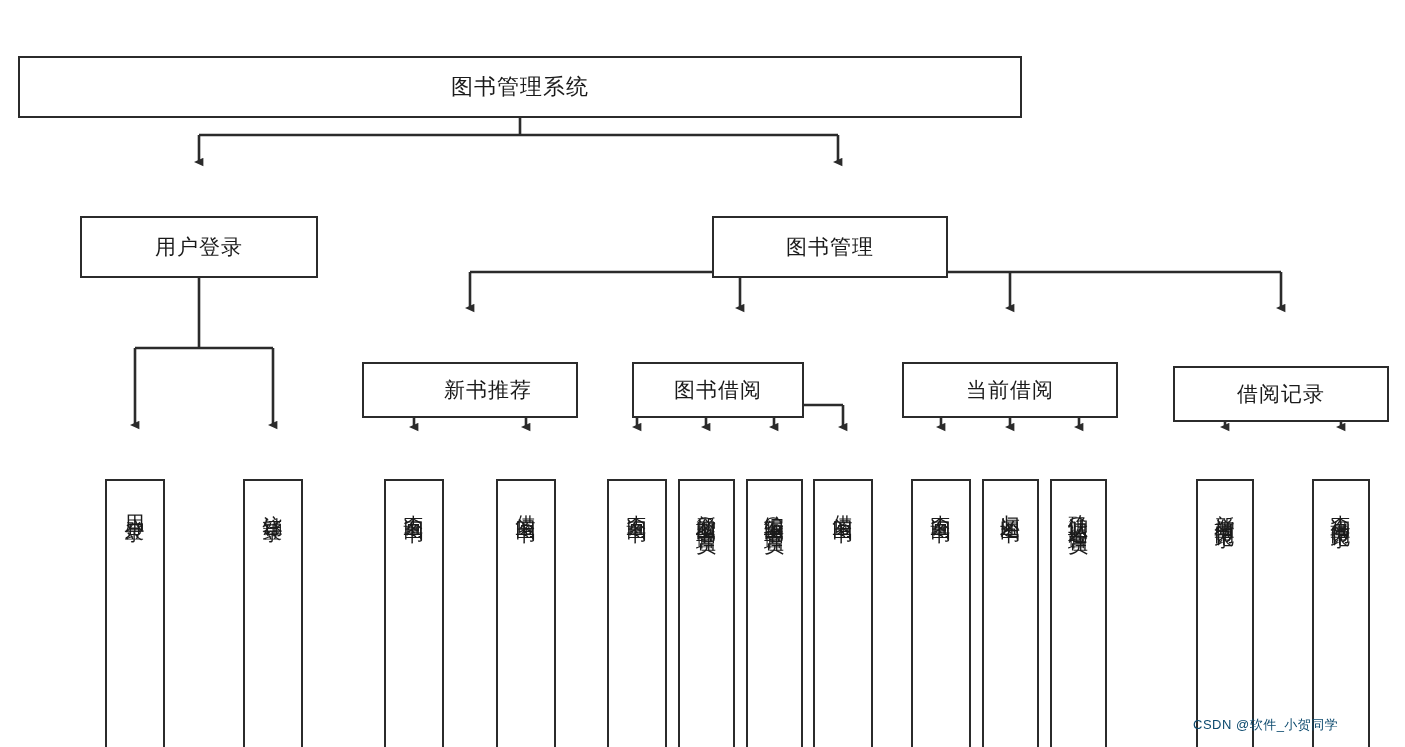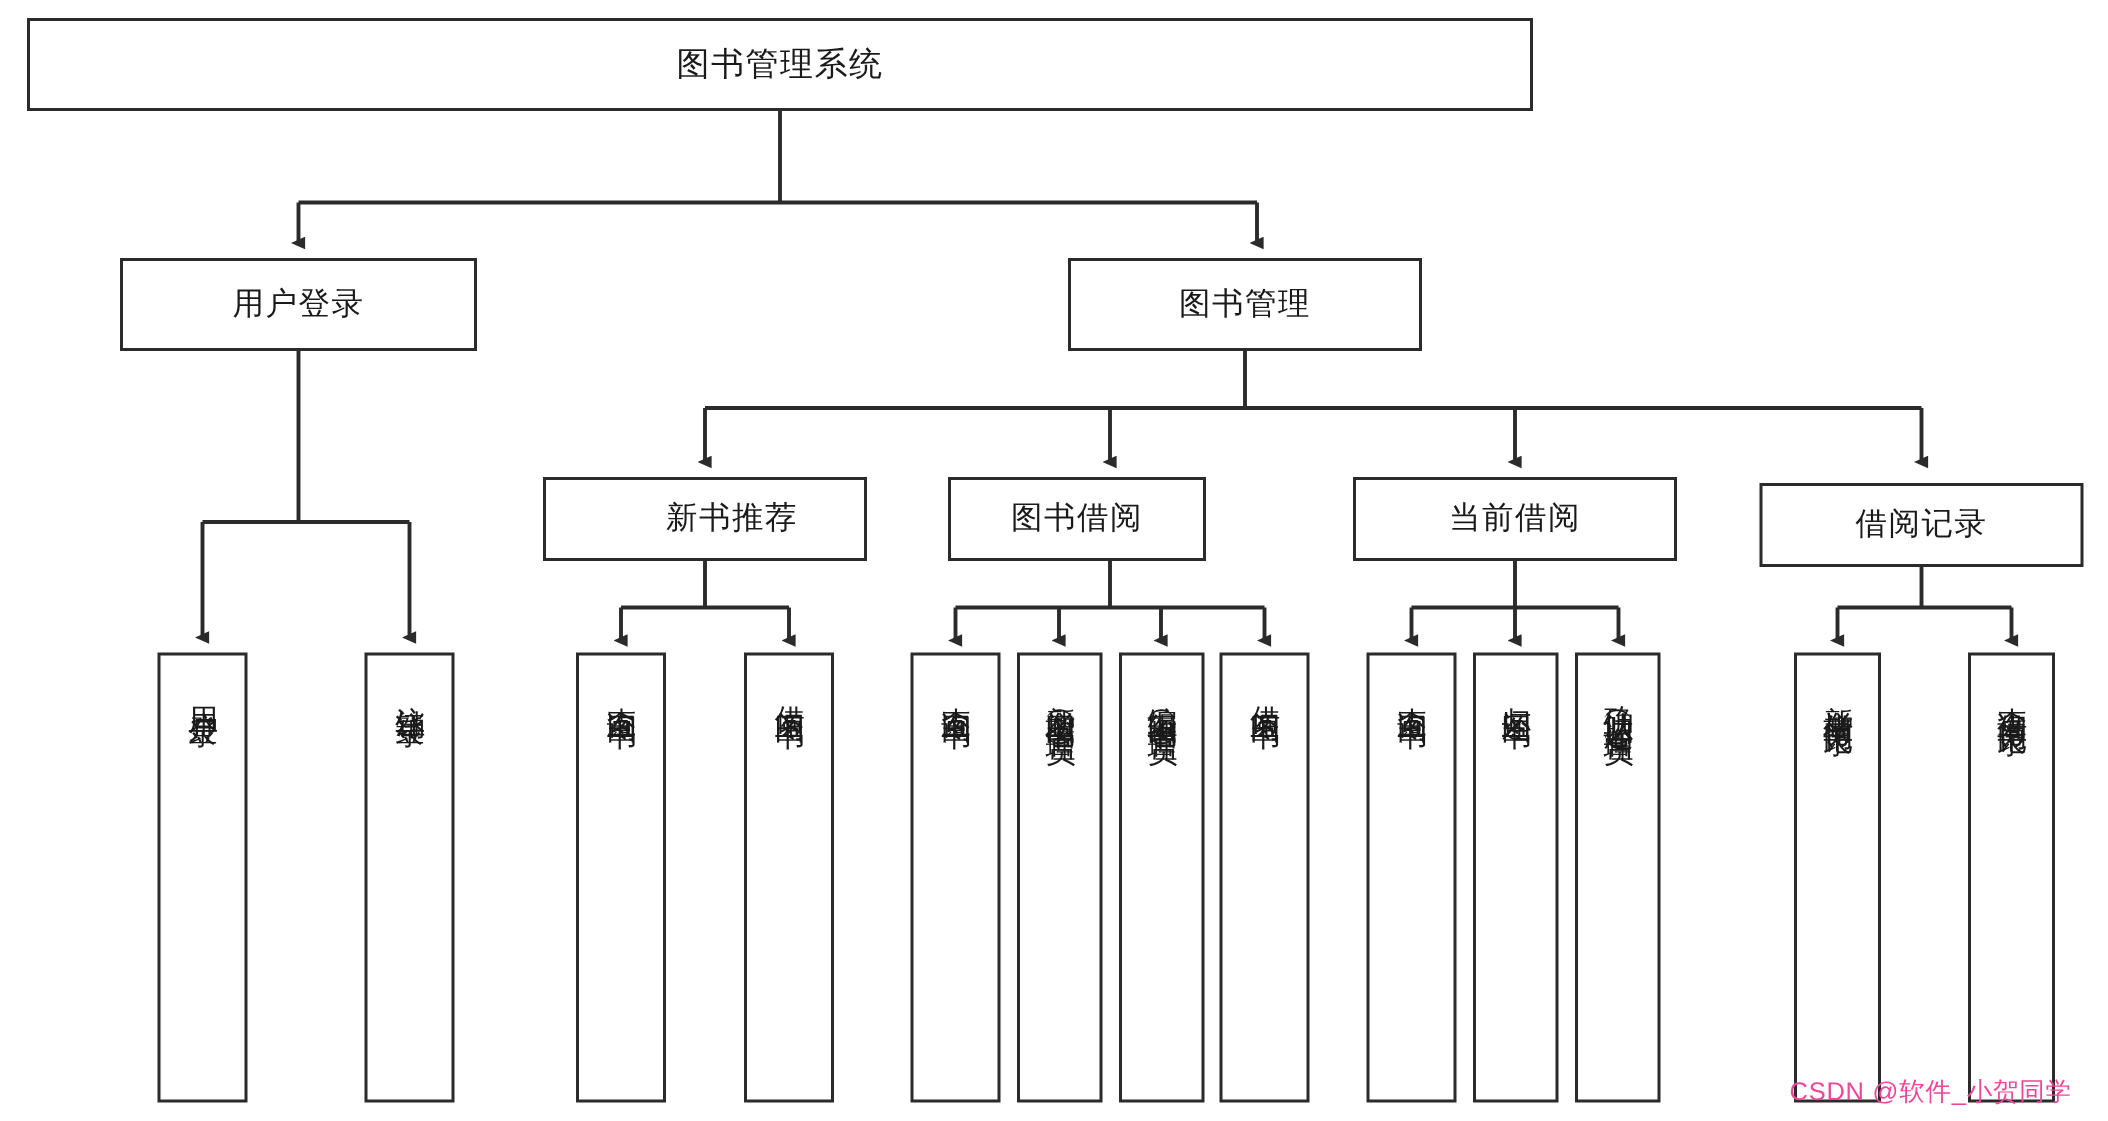--- a/index.html
+++ b/index.html
@@ -27,20 +27,21 @@
   }
   .node {
     position: absolute;
     box-sizing: border-box;
     background: #ffffff;
     border: 2px solid #2b2b2b;
     display: flex;
     align-items: center;
     justify-content: center;
     color: #1a1a1a;
+    margin-top: 44px;
   }
   .node.horiz {
     font-size: 21px;
     letter-spacing: 1px;
     line-height: 1.2;
   }
   .node.root {
     font-size: 22px;
   }
   .node.leaf {
@@ -51,22 +52,22 @@
   .vtext {
     writing-mode: vertical-rl;
     text-orientation: upright;
     letter-spacing: 3px;
     line-height: 1.0;
     white-space: nowrap;
     display: block;
   }
   .watermark {
     position: absolute;
-    color: #ec4899;
-    font-size: 17px;
+    color: #0c4a6e;
+    font-size: 13px;
     letter-spacing: 0.5px;
     white-space: nowrap;
   }
 </style>
 </head>
 <body>
 
 <div id="canvas">
 
   <svg id="edges" viewBox="0 0 1405 747" xmlns="http://www.w3.org/2000/svg">

